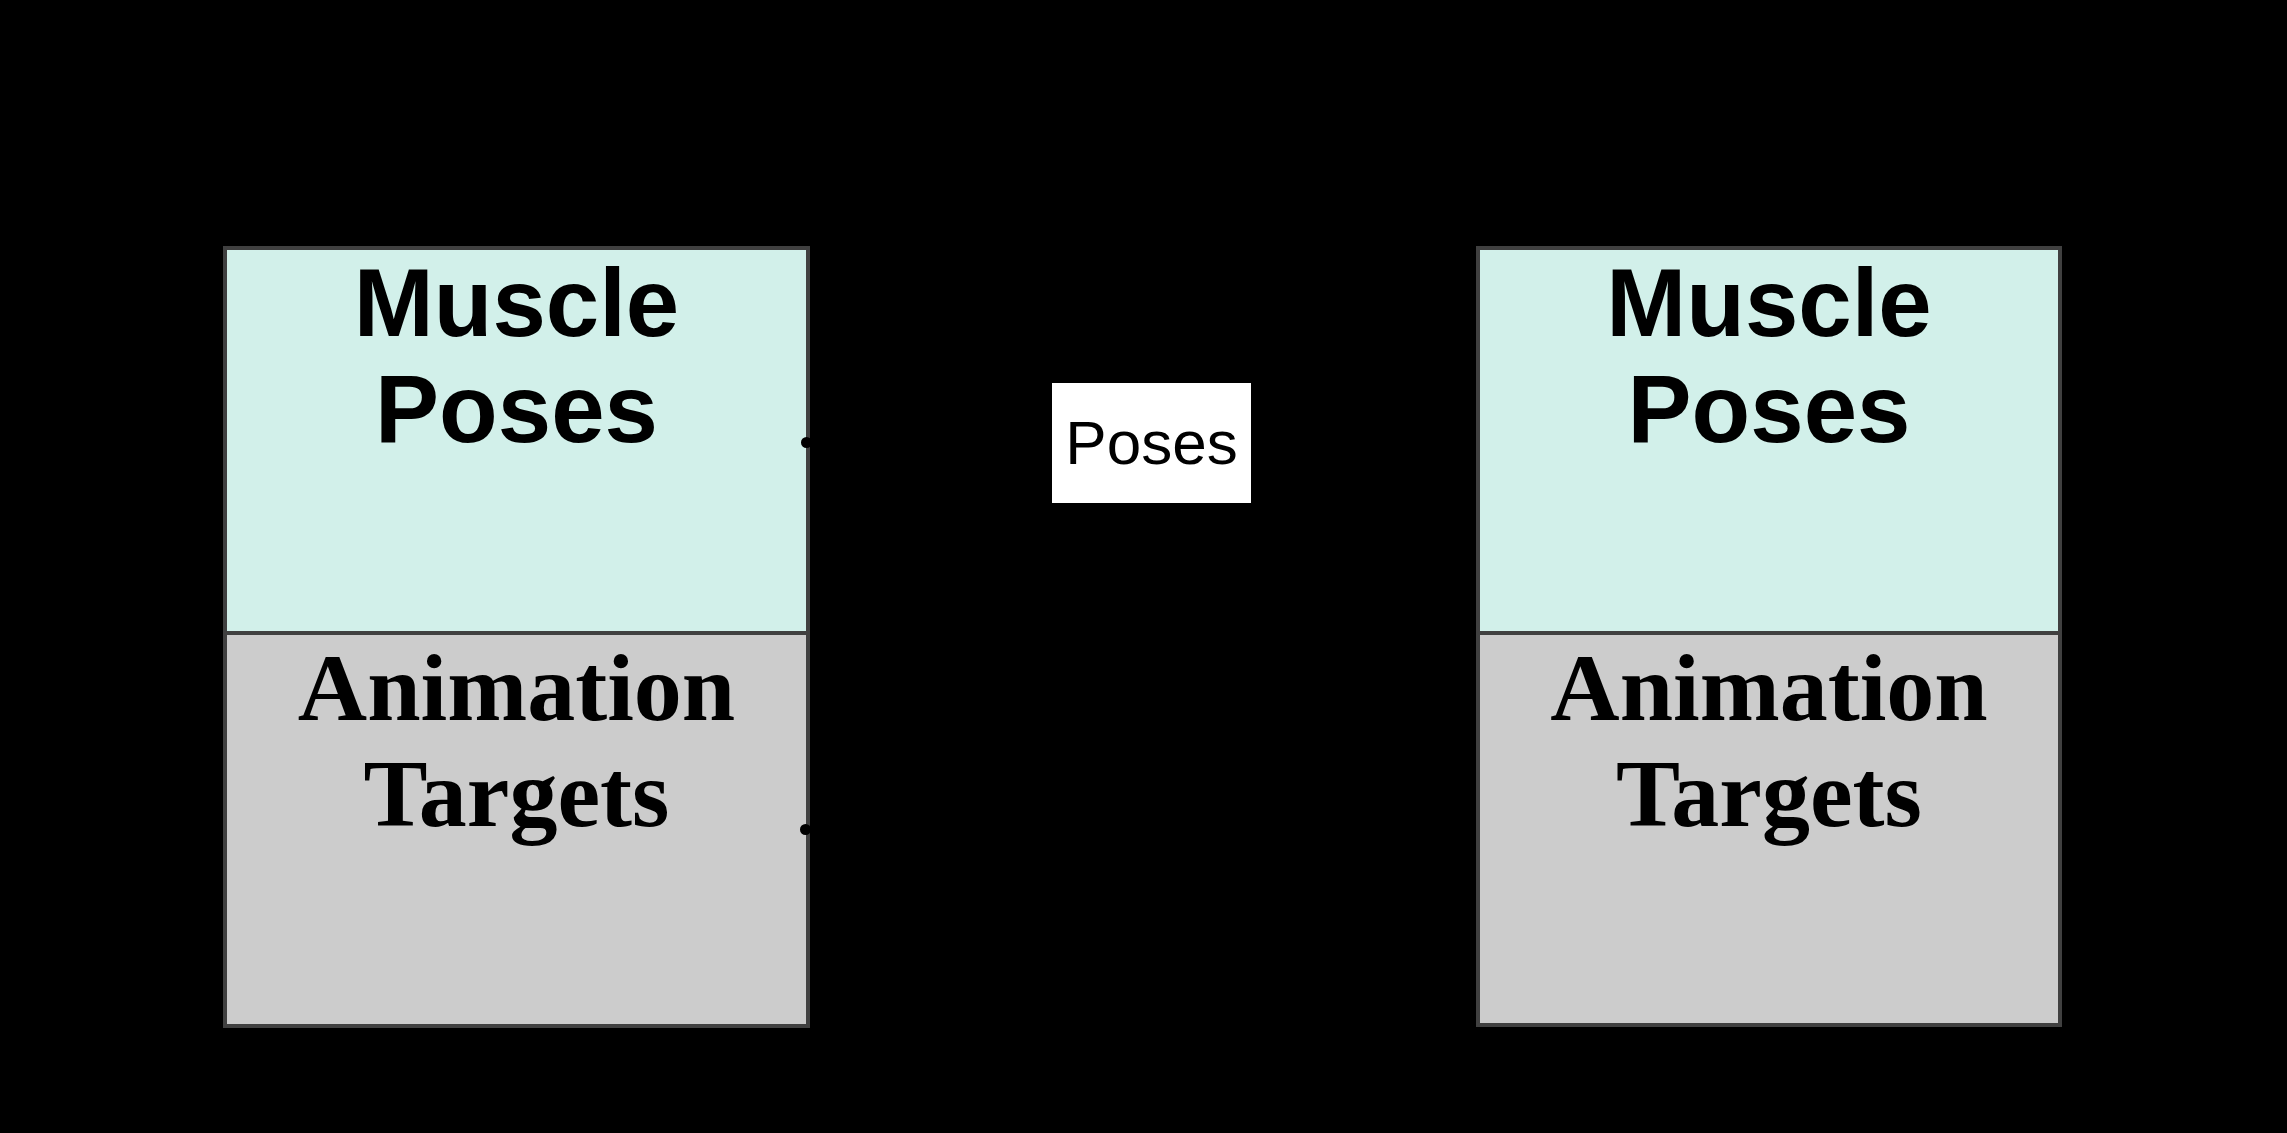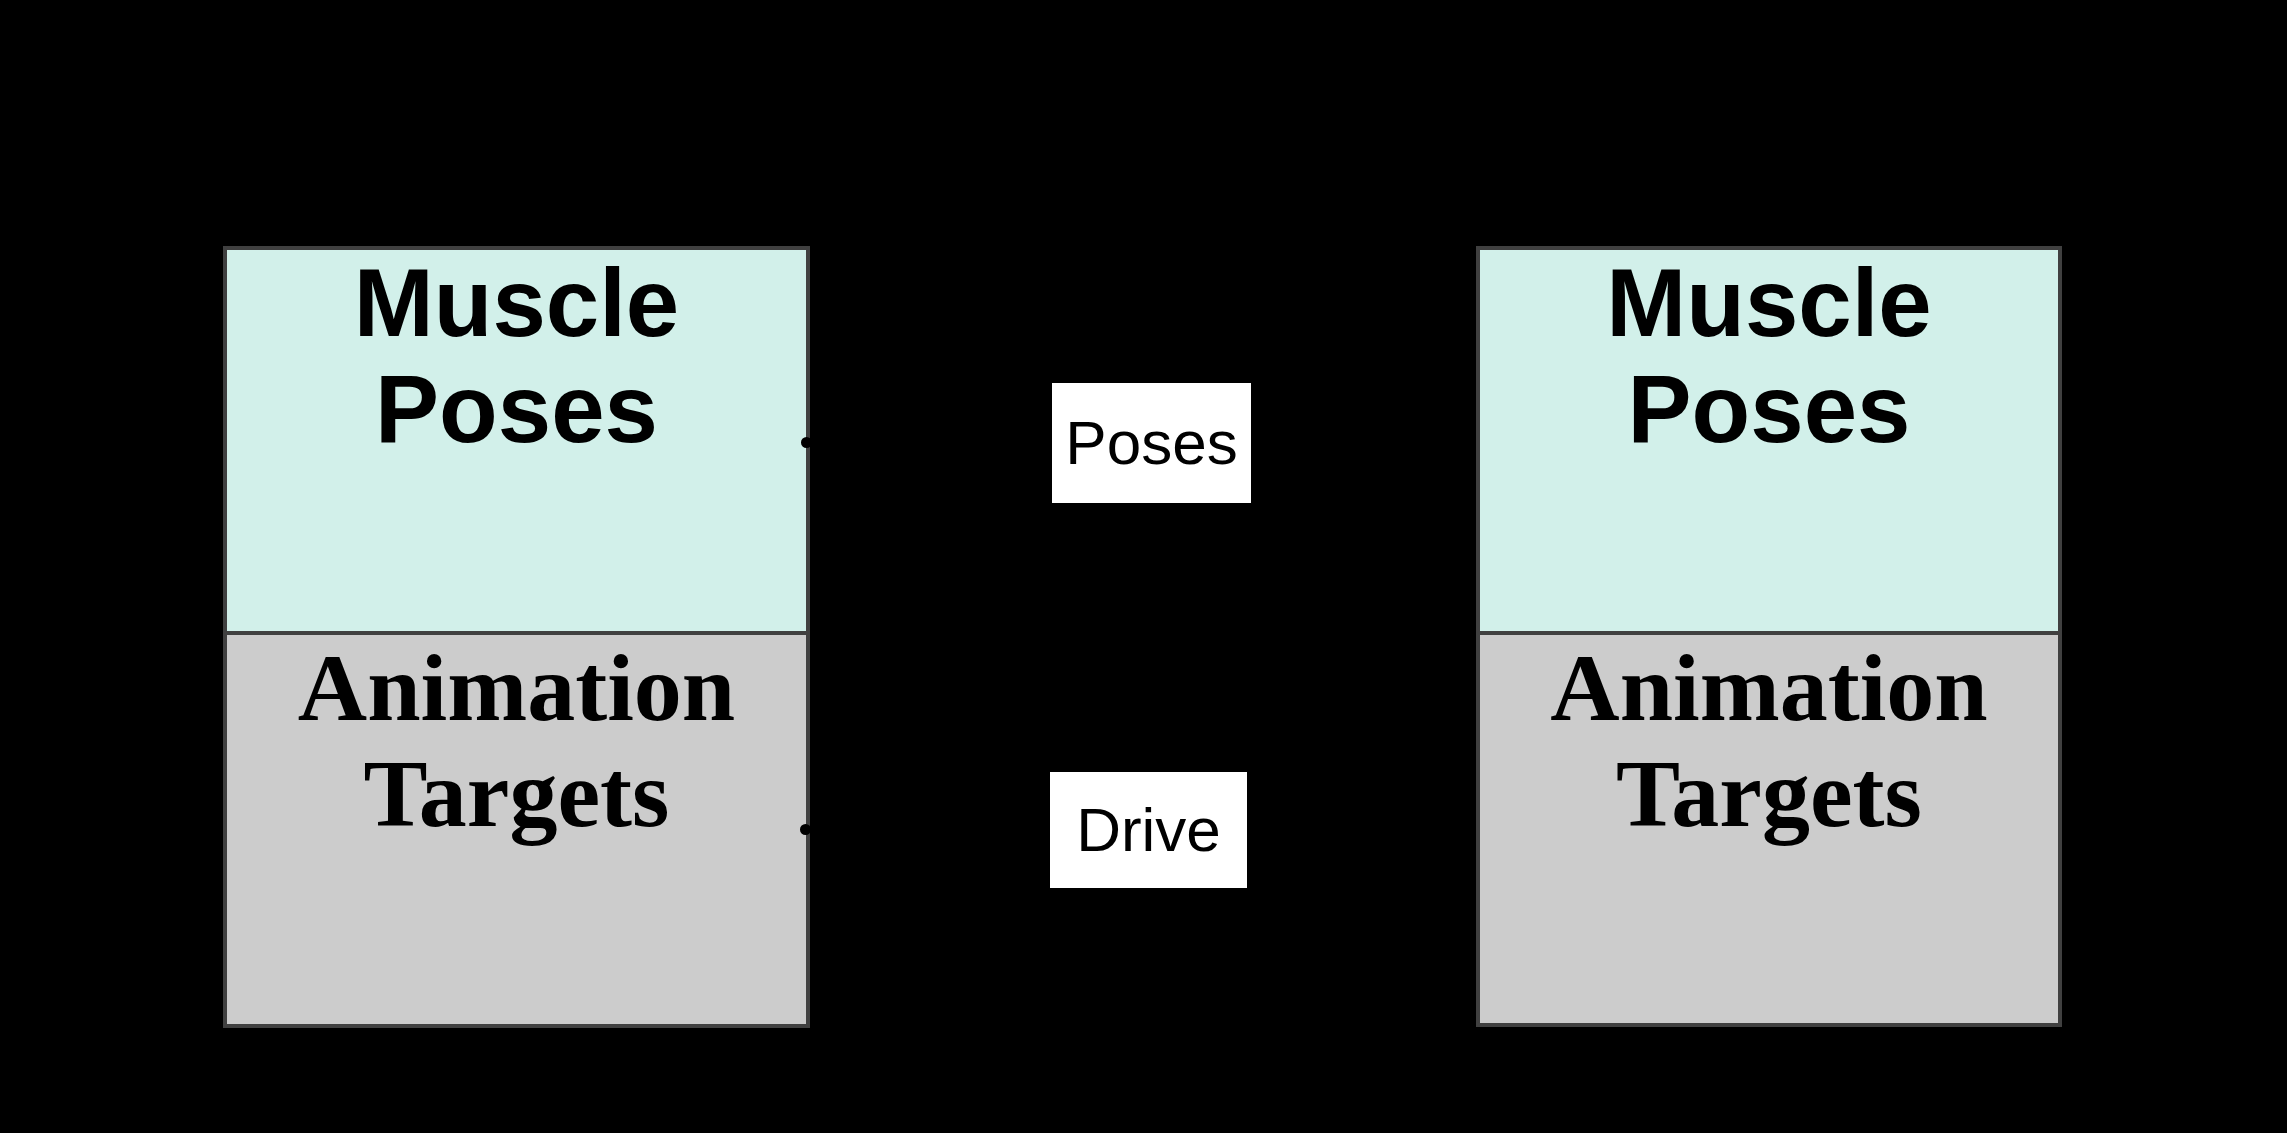--- a/index.html
+++ b/index.html
@@ -94,23 +94,20 @@
 Targets</span>
     </div>
   </div>
 
   <div class="dot bake"></div>
   <div class="dot drive"></div>
 
   <div class="chip bake">
     <span class="chip-label">Poses</span>
   </div>
-  <div class="chip drive">
-    <span class="chip-label">Drive</span>
-  </div>
 
   <div class="box right">
     <div class="section muscle">
       <span class="section-label">Muscle
 Poses</span>
     </div>
     <div class="section targets">
       <span class="section-label">Animation
 Targets</span>
     </div>

